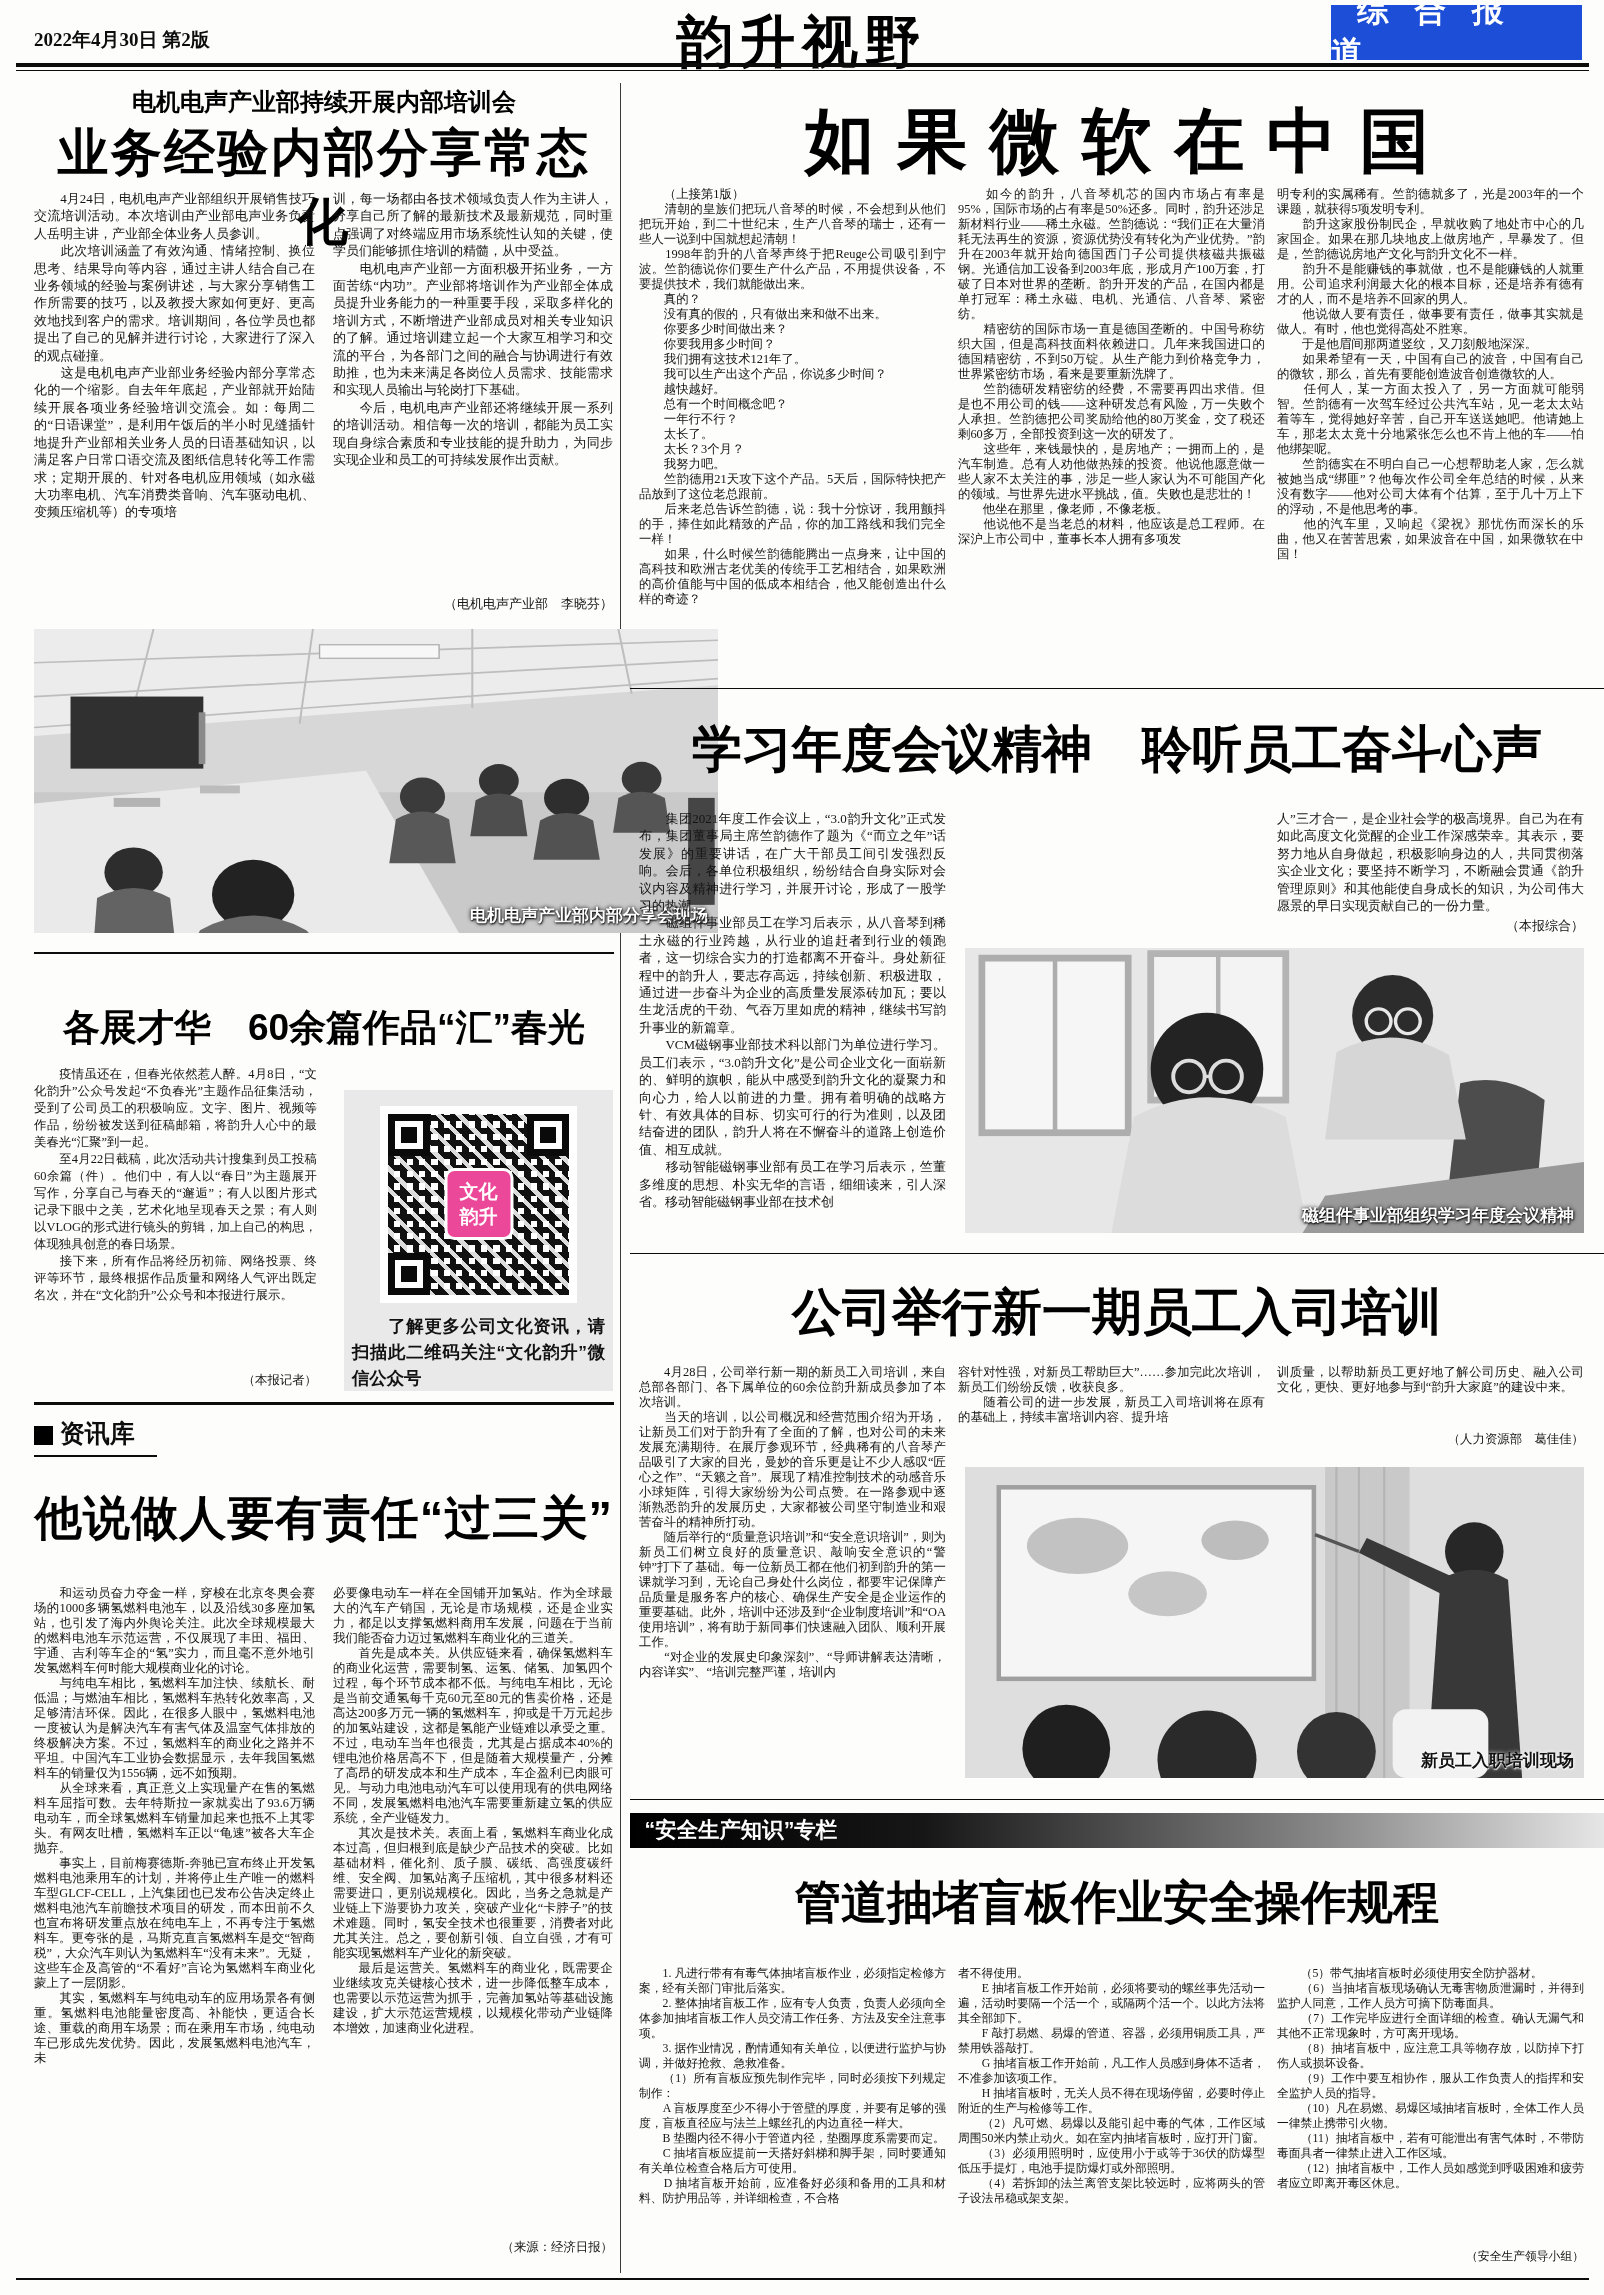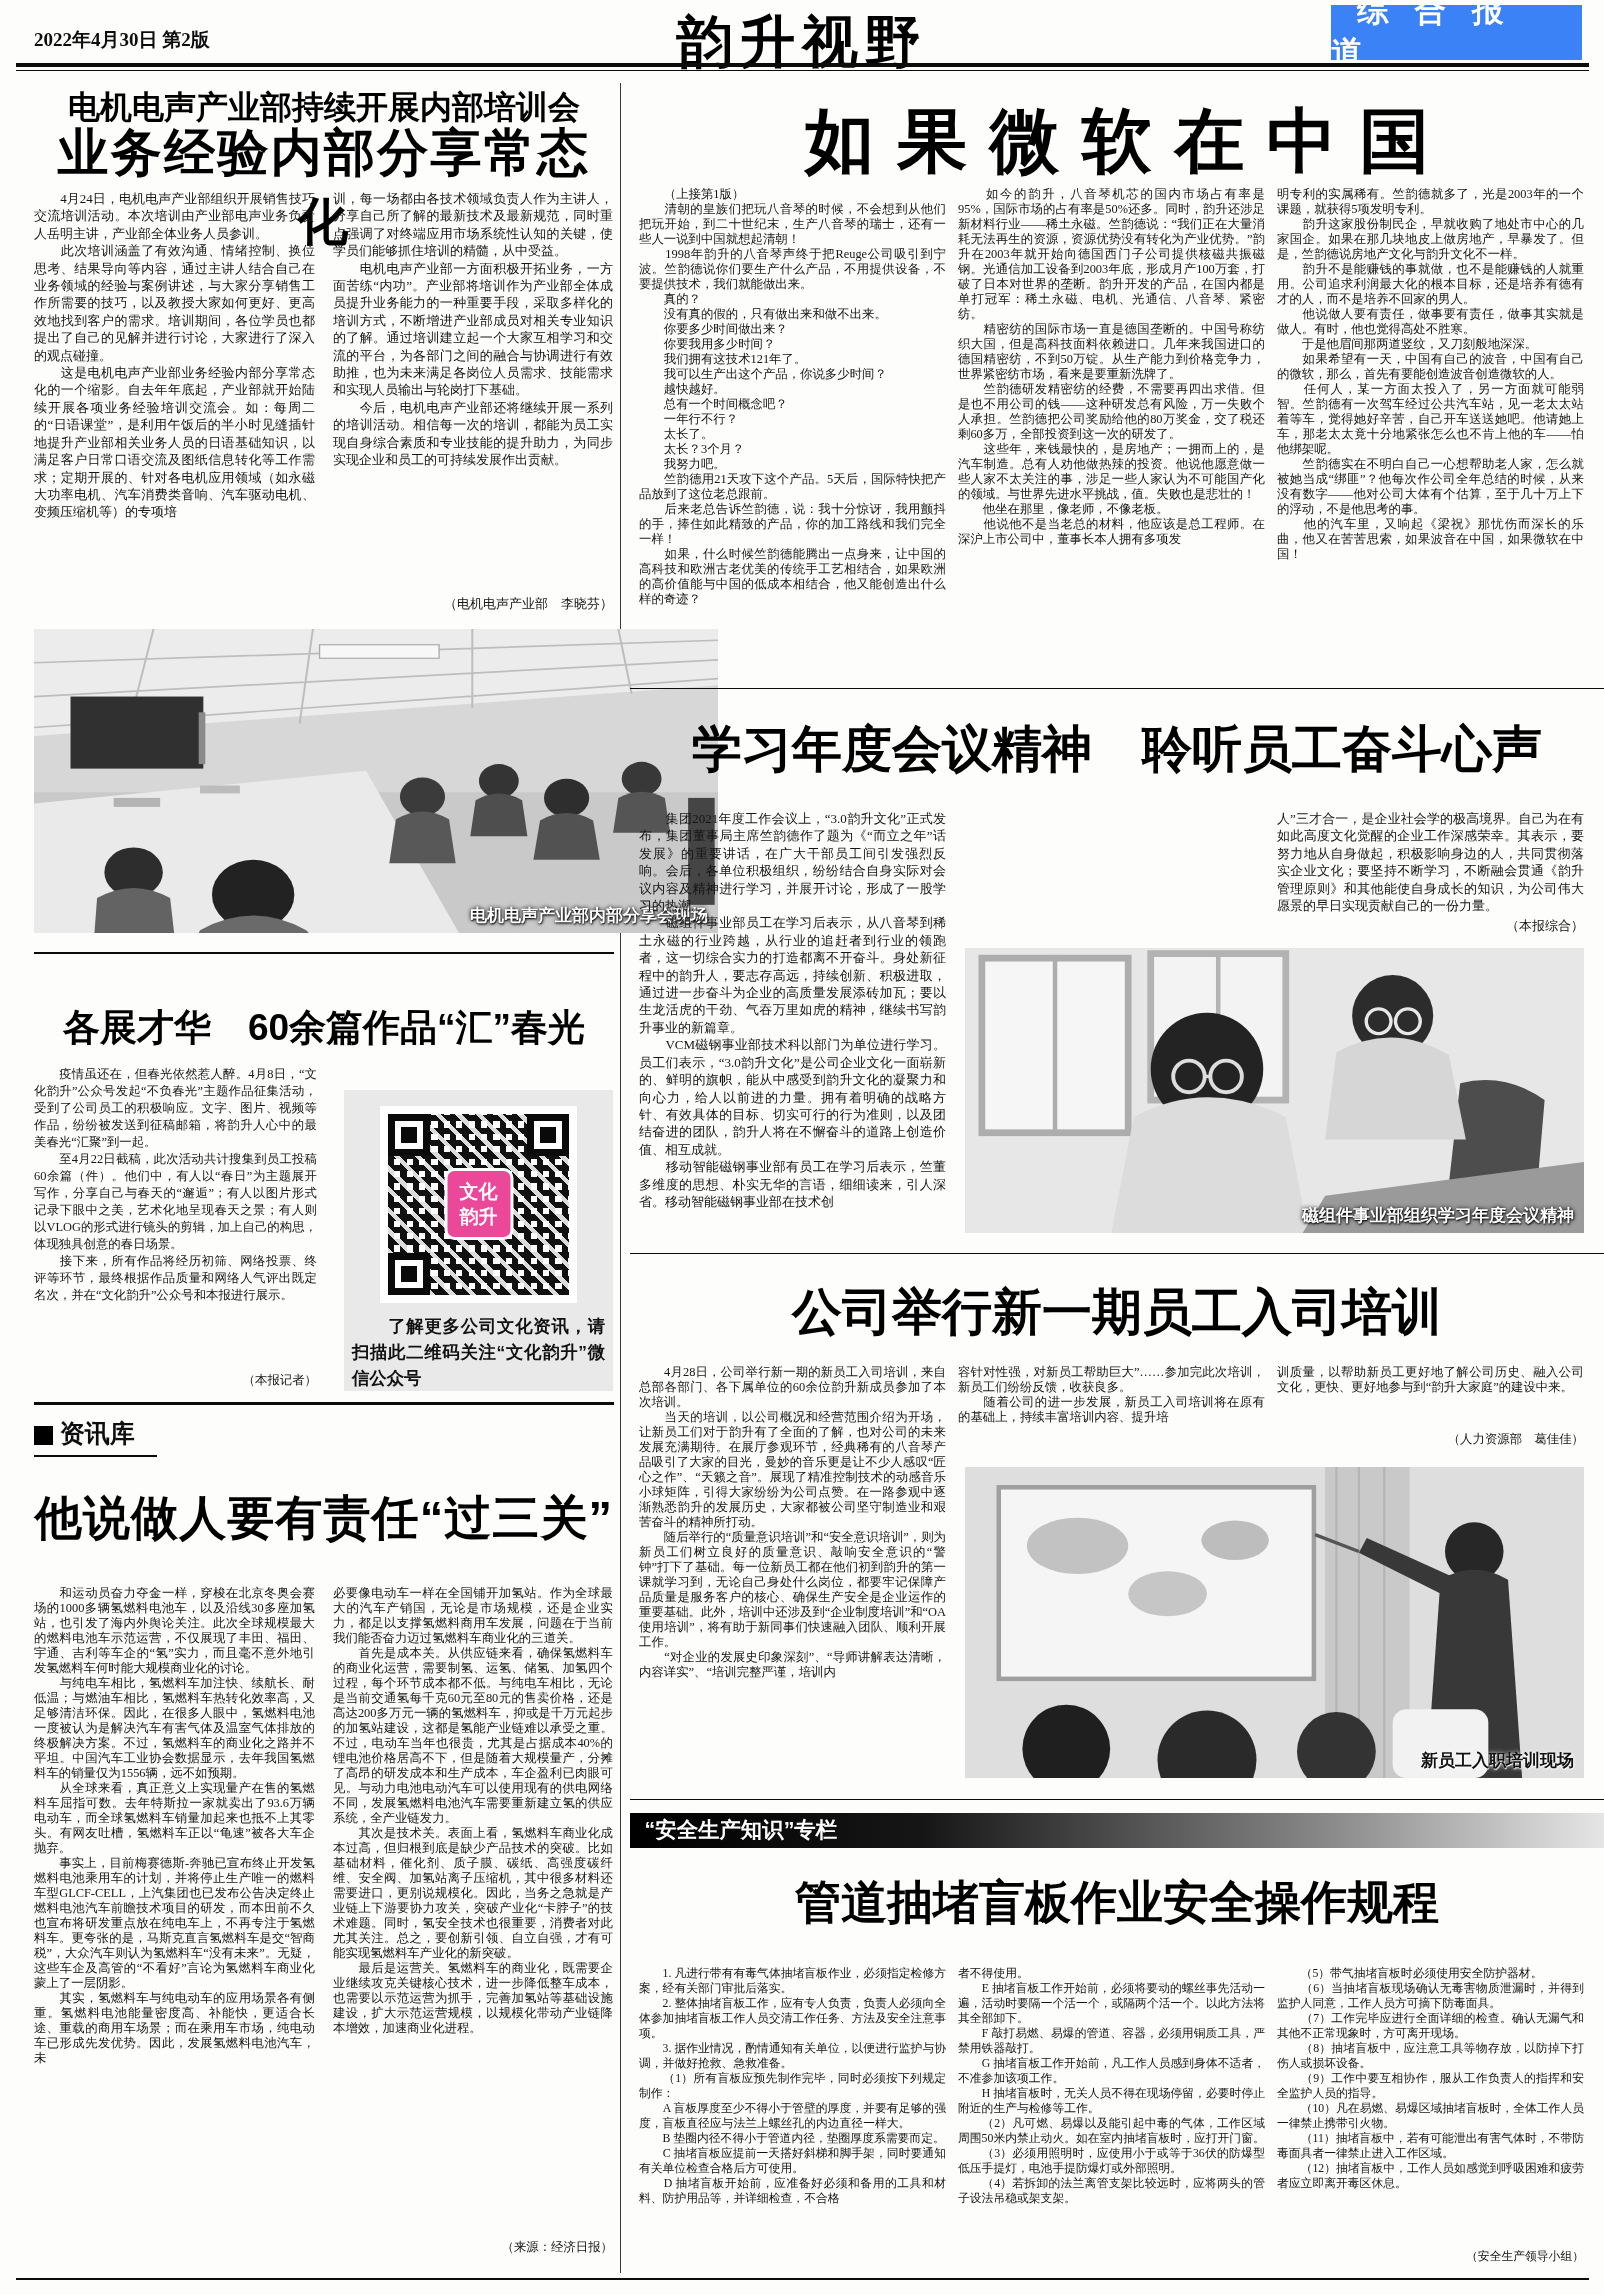--- a/index.html
+++ b/index.html
@@ -10,27 +10,27 @@
   .byline{font-family:"Liberation Serif","DejaVu Serif",serif;font-size:13px;text-align:right;color:#141414;}
   .rule{background:#0c0c0c;}
   .photo{overflow:hidden;background:#c9c9c9;}
   .photo svg{display:block;width:100%;height:100%;}
   .photo-cap{position:absolute;right:10px;bottom:5.6px;font-family:"Liberation Sans","DejaVu Sans",sans-serif;font-weight:bold;font-size:17px;color:#fff;text-shadow:0 0 4.5px #000,0.6px 0.6px 1.7px #000;}
   .photo-cap.dark{color:#111;text-shadow:0 0 4.5px #fff,0.6px 0.6px 1.1px #fff;}
 
   
   .el-date{left:34px;top:27px;font-family:"Liberation Serif","DejaVu Serif",serif;font-size:19px;font-weight:bold;}
   .el-masthead{left:506px;top:4.5px;width:592px;text-align:center;font-family:"Liberation Serif","DejaVu Serif",serif;font-weight:900;font-size:56px;letter-spacing:6.8px;color:#000;}
-  .el-badge{left:1331px;top:4.5px;width:251px;height:55px;background:#3b82f6;color:#fff;font-family:"Liberation Serif","DejaVu Serif",serif;font-weight:bold;font-size:31.5px;display:flex;align-items:center;justify-content:center;letter-spacing:26px;text-indent:26px;}
+  .el-badge{left:1331px;top:4.5px;width:251px;height:55px;background:#1d4ed8;color:#fff;font-family:"Liberation Serif","DejaVu Serif",serif;font-weight:bold;font-size:31.5px;display:flex;align-items:center;justify-content:center;letter-spacing:26px;text-indent:26px;}
   .el-hr-main{left:15.8px;top:63px;width:1573px;height:3.9px;}
   .el-hr-main2{left:15.8px;top:70px;width:1573px;height:1.1px;}
   .el-vdiv{left:620px;top:83px;width:1.1px;height:2190px;background:#3a3a3a;}
 
   
-  .el-tr-kicker{left:34px;top:86px;width:580px;font-size:32px;}
+  .el-tr-kicker{left:34px;top:86px;width:580px;font-size:24px;}
   .el-tr-title{left:34px;top:119px;width:580px;font-size:51px;letter-spacing:2.3px;}
   .el-tr-col1{left:34px;top:190px;width:281px;height:439px;}
   .el-tr-col2{left:333px;top:190px;width:280px;height:402px;}
   .el-tr-byline{left:333px;top:595px;width:280px;}
   .el-photo1{left:34px;top:629px;width:684px;height:304px;}
   .el-hr-l1{left:34px;top:952px;width:580px;height:1.7px;}
 
   
   .el-sp-title{left:34px;top:1003px;width:580px;font-size:37px;}
   .el-sp-body{left:34px;top:1066px;width:283px;height:307px;font-size:12.4px;line-height:17px;}

